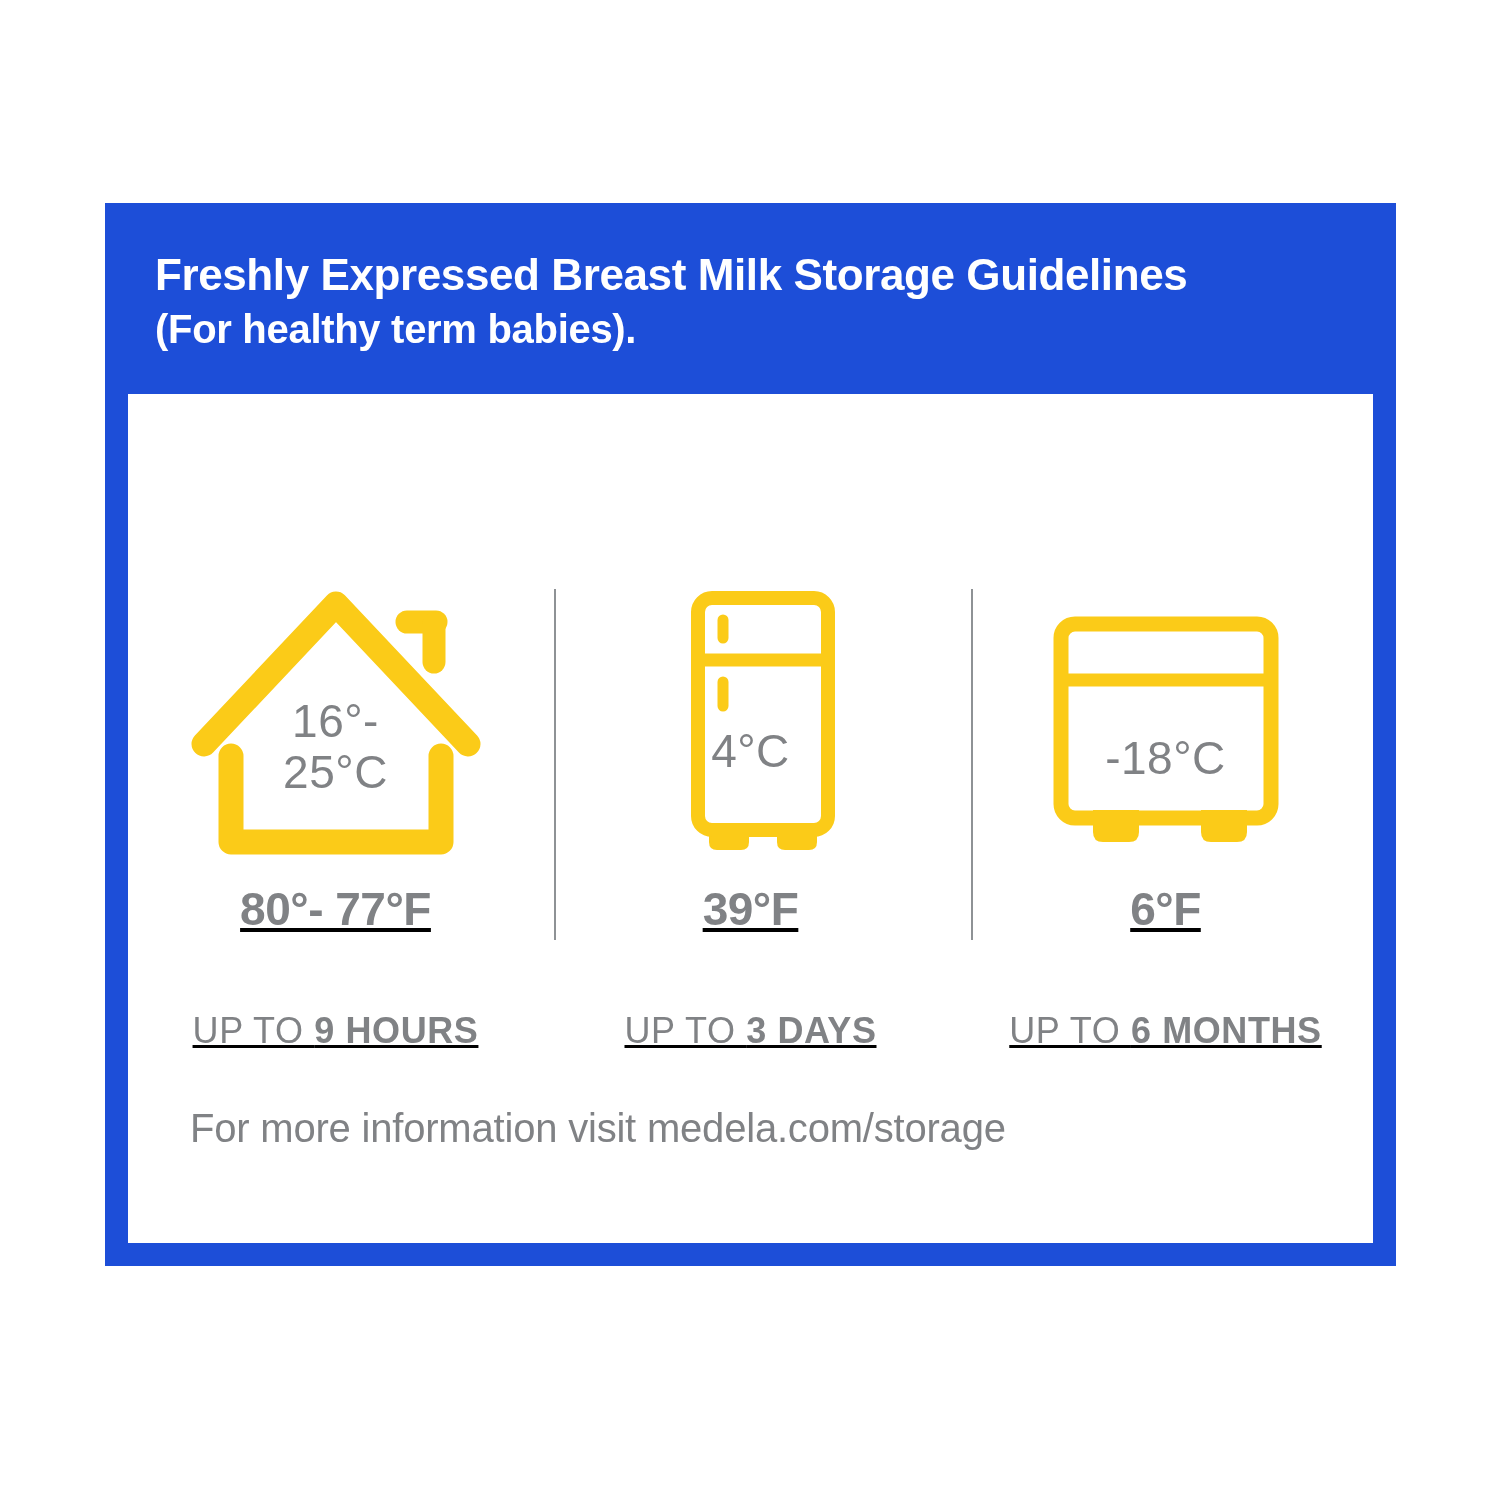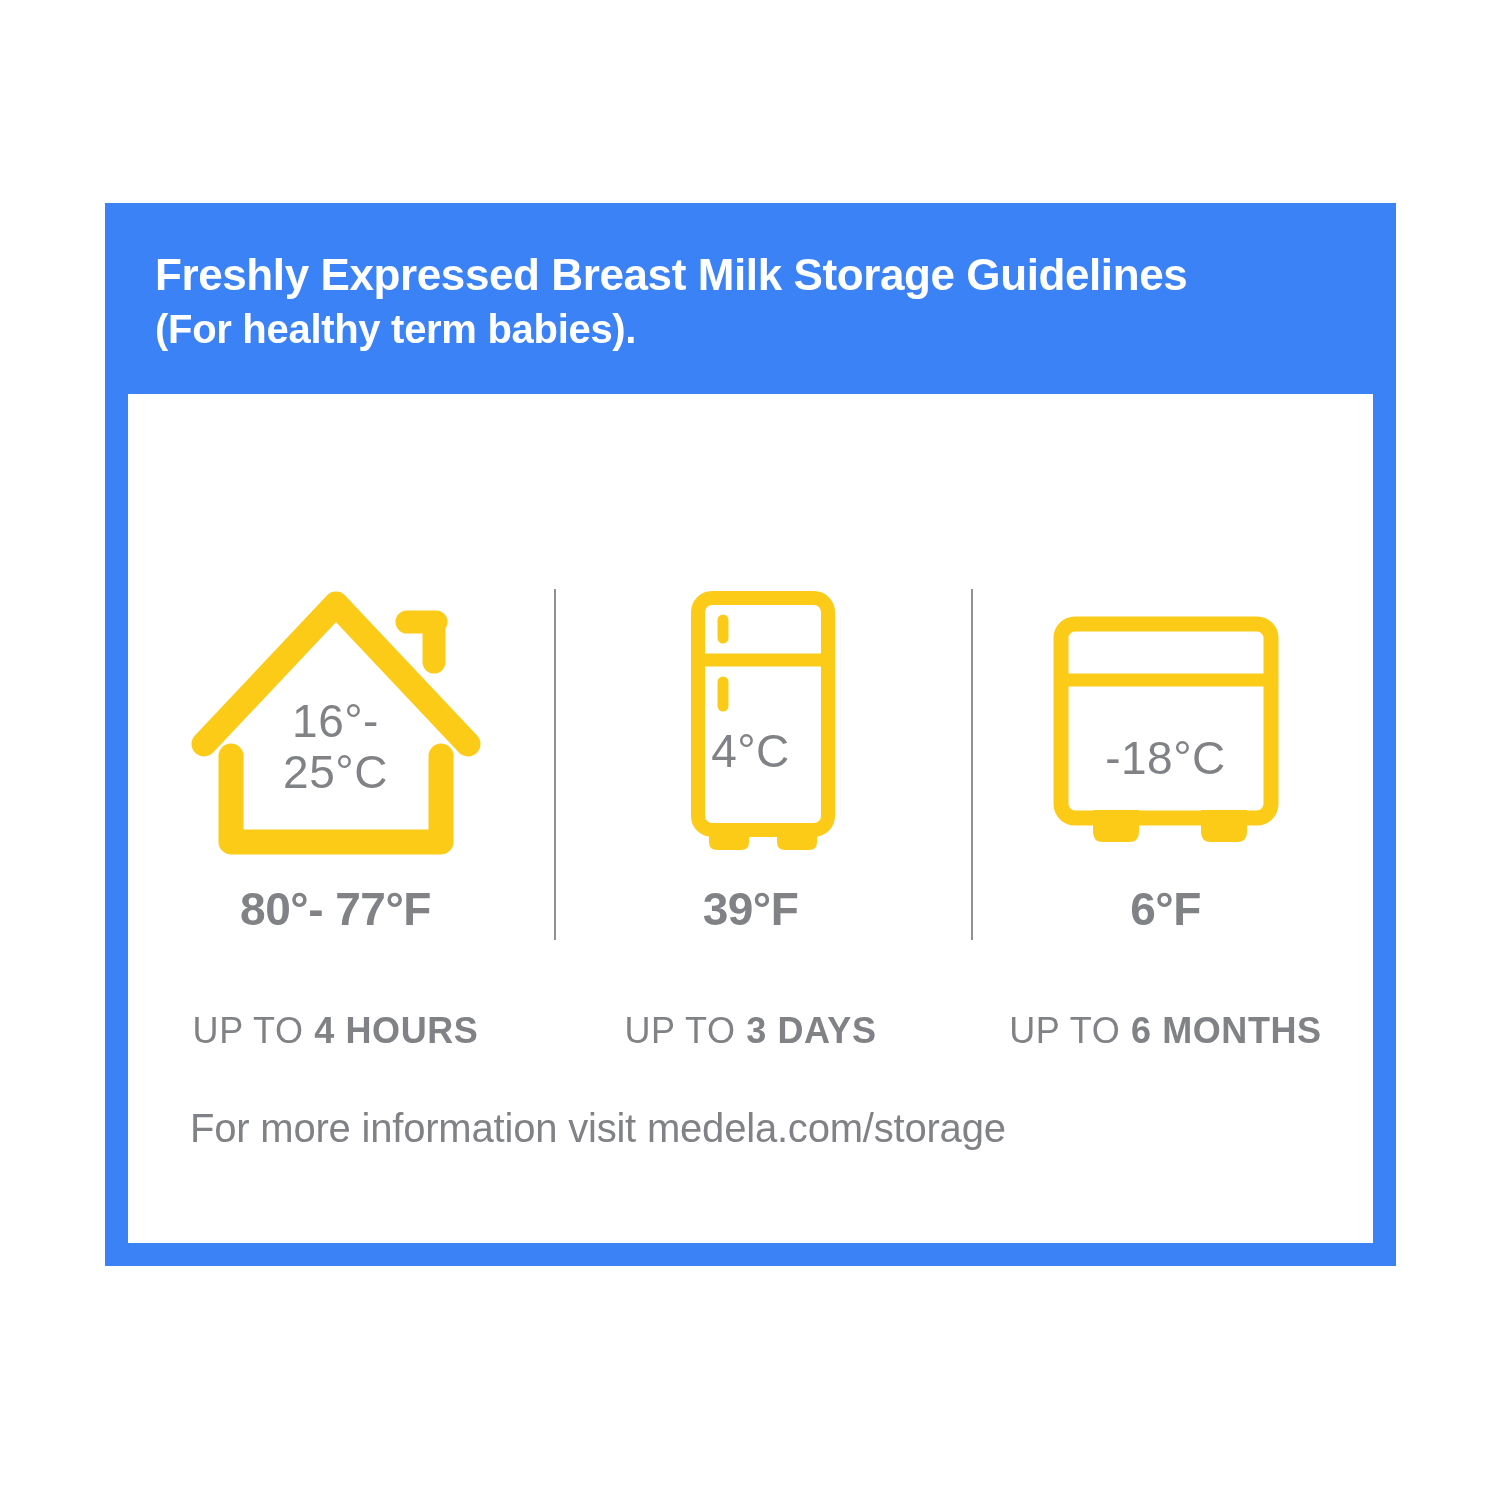--- a/index.html
+++ b/index.html
@@ -15,21 +15,21 @@
     overflow: hidden;
   }
 
   
   #infographic {
     position: absolute;
     left: 105px;
     top: 203px;
     width: 1291px;
     height: 1063px;
-    background: #3b82f6;
+    background: #1d4ed8;
     box-sizing: border-box;
   }
 
   
   #header {
     position: absolute;
     left: 50px;
     top: 48px;
     width: 1220px;
   }
@@ -63,20 +63,21 @@
 
   
   #columns {
     position: absolute;
     left: 0;
     top: 0;
     width: 1245px;
     height: 640px;
     display: flex;
     flex-direction: row;
+    text-decoration: underline;
   }
   .column {
     position: relative;
     flex: 1 1 0;
     display: flex;
     flex-direction: column;
     align-items: center;
   }
   .divider {
     position: absolute;
@@ -174,21 +175,21 @@
             <path d="M 18 160 L 150 20 L 282 160" stroke="#fbcb18" stroke-width="25" stroke-linecap="round" stroke-linejoin="round" fill="none"></path>
 
             <path d="M 45 172 L 45 258 L 255 258 L 255 172" stroke="#fbcb18" stroke-width="25" stroke-linecap="round" stroke-linejoin="round" fill="none"></path>
           </svg>
           <div class="temp-c two-line" style="top:112px;">
             <div>16°-</div>
             <div>25°C</div>
           </div>
         </div>
         <div class="temp-f">80°- 77°F</div>
-        <div class="duration"><span class="light">UP TO </span><span class="strong">4 HOURS</span></div>
+        <div class="duration"><span class="light">UP TO </span><span class="strong">9 HOURS</span></div>
       </div>
 
       <div class="column">
         <div class="icon-wrap">
           <svg width="300" height="280" viewBox="0 0 300 280">
 
             <path d="M 108 240 L 108 258 Q 108 266 116 266 L 140 266 Q 148 266 148 258 L 148 240 Z" fill="#fbcb18"></path>
             <path d="M 176 240 L 176 258 Q 176 266 184 266 L 208 266 Q 216 266 216 258 L 216 240 Z" fill="#fbcb18"></path>
 
             <rect x="97" y="14" width="130" height="232" rx="14" ry="14" stroke="#fbcb18" stroke-width="14" fill="none"></rect>

